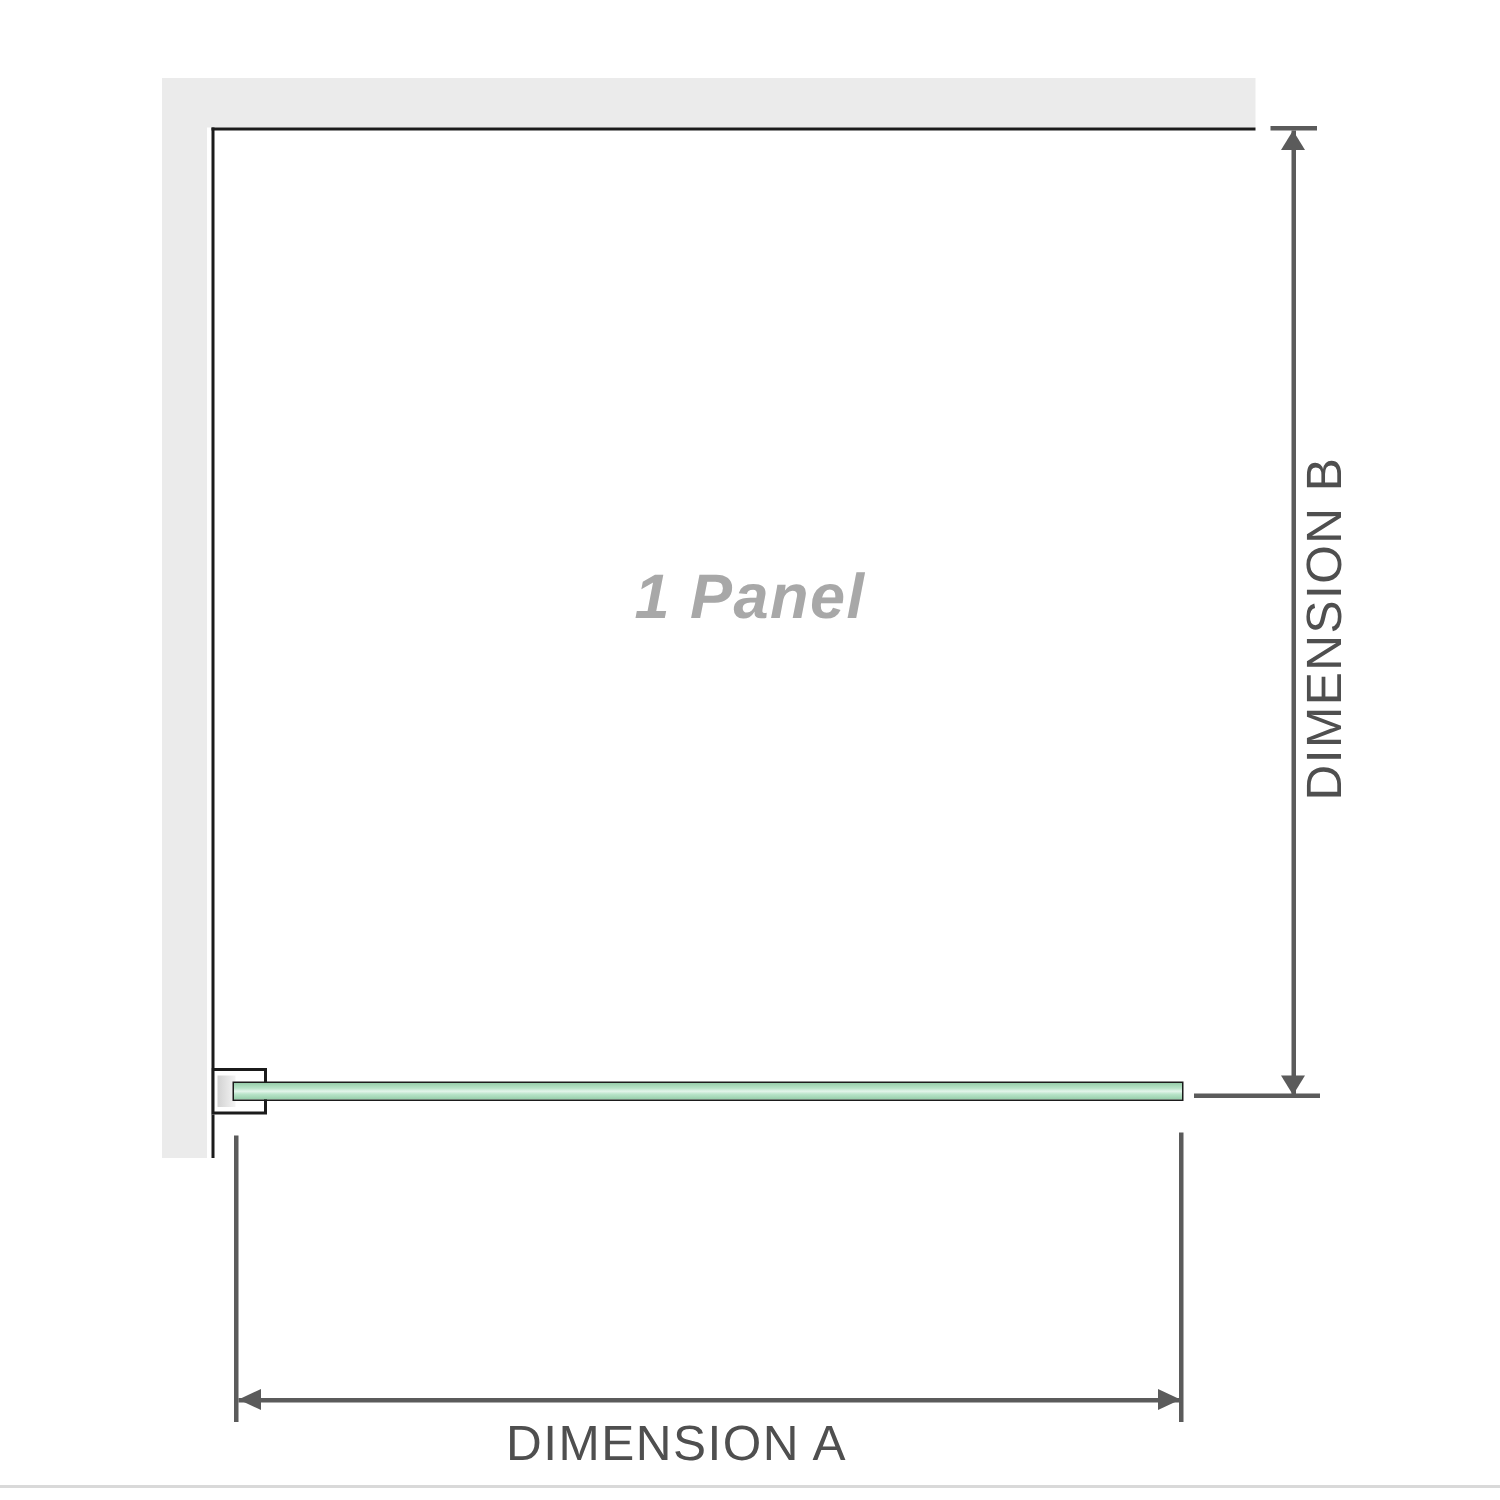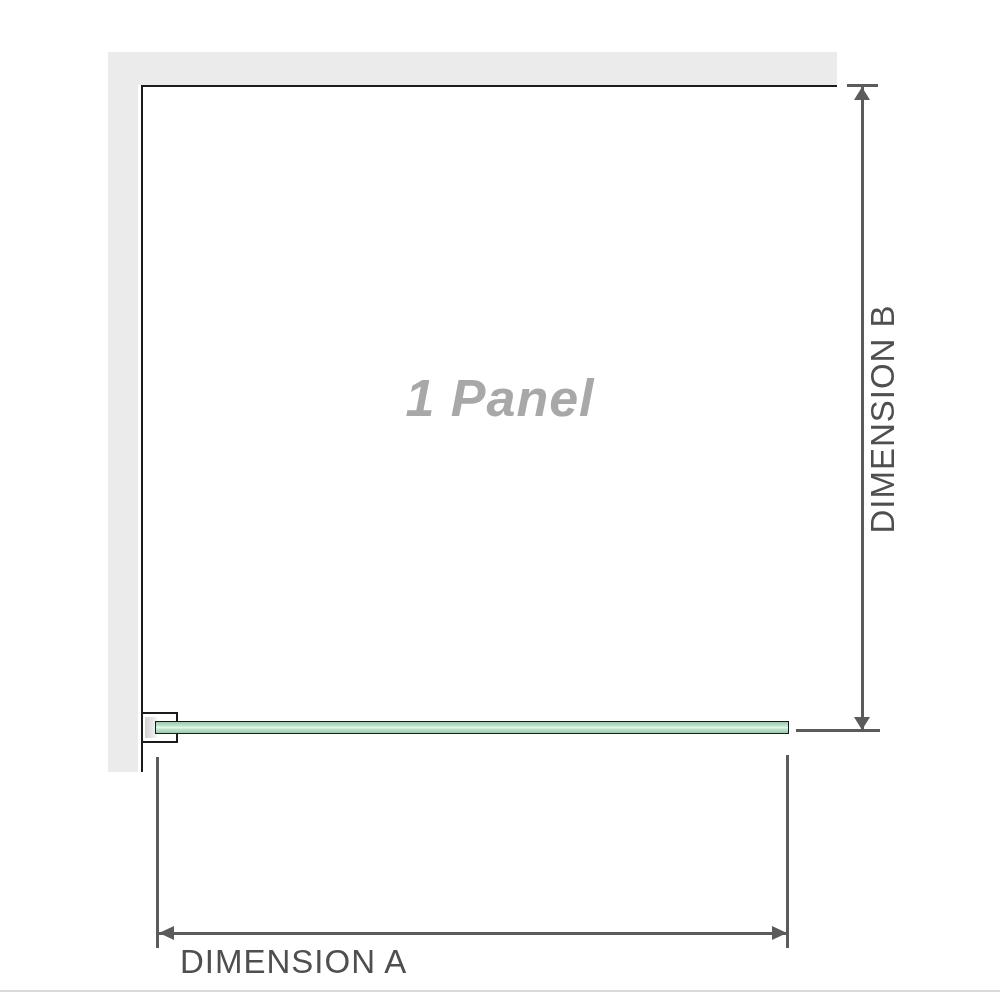--- a/index.html
+++ b/index.html
@@ -25,21 +25,21 @@
   .wall-top{left:108px;top:52px;width:729px;height:33px;background:var(--wall-fill);}
   .wall-left{left:108px;top:52px;width:30px;height:720px;background:var(--wall-fill);}
 
   
   .edge-top{left:141px;top:85px;width:696px;height:2px;background:var(--outline);}
   .edge-left{left:141px;top:85px;width:2px;height:687px;background:var(--outline);}
 
   
   .panel-label{
     left:350px;top:374px;width:300px;height:48px;line-height:48px;
-    text-align:center;font-size:52px;font-style:italic;font-weight:bold;
+    text-align:center;font-size:42px;font-style:italic;font-weight:bold;
     color:var(--panel-label-text);letter-spacing:1px;
   }
 
   
   .bracket{left:141px;top:712px;width:37px;height:31px;border:2px solid var(--outline);
     background:#ffffff;box-sizing:border-box;}
   .bracket-pad{position:absolute;left:2px;top:3px;width:12px;height:21px;
     background:linear-gradient(to right,var(--bracket-pad),#f4f4f4);}
   .glass{left:155px;top:721px;width:634px;height:13px;box-sizing:border-box;
     border:1.5px solid var(--outline);
@@ -67,22 +67,22 @@
   .dima-ext-left{left:156px;top:757px;width:3px;height:191px;background:var(--dimension-line);}
   .dima-ext-right{left:786px;top:755px;width:3px;height:193px;background:var(--dimension-line);}
   .dima-line{left:159px;top:932px;width:629px;height:3px;background:var(--dimension-line);}
   .dima-arrow-left{left:159px;top:926px;width:0;height:0;
     border-top:7.5px solid transparent;border-bottom:7.5px solid transparent;
     border-right:15px solid var(--dimension-line);}
   .dima-arrow-right{left:772px;top:926px;width:0;height:0;
     border-top:7.5px solid transparent;border-bottom:7.5px solid transparent;
     border-left:15px solid var(--dimension-line);}
   .dima-label{
-    left:180px;top:945px;width:600px;height:34px;line-height:34px;
-    font-size:33px;color:var(--dimension-text);letter-spacing:1px;
+    left:151px;top:945px;width:600px;height:34px;line-height:34px;
+    text-align:center;font-size:33px;color:var(--dimension-text);letter-spacing:1px;
   }
 
   
   .separator{left:0;top:990px;width:1000px;height:2px;background:var(--separator);}
 </style>
 </head>
 <body>
 
 <div class="canvas">
 

